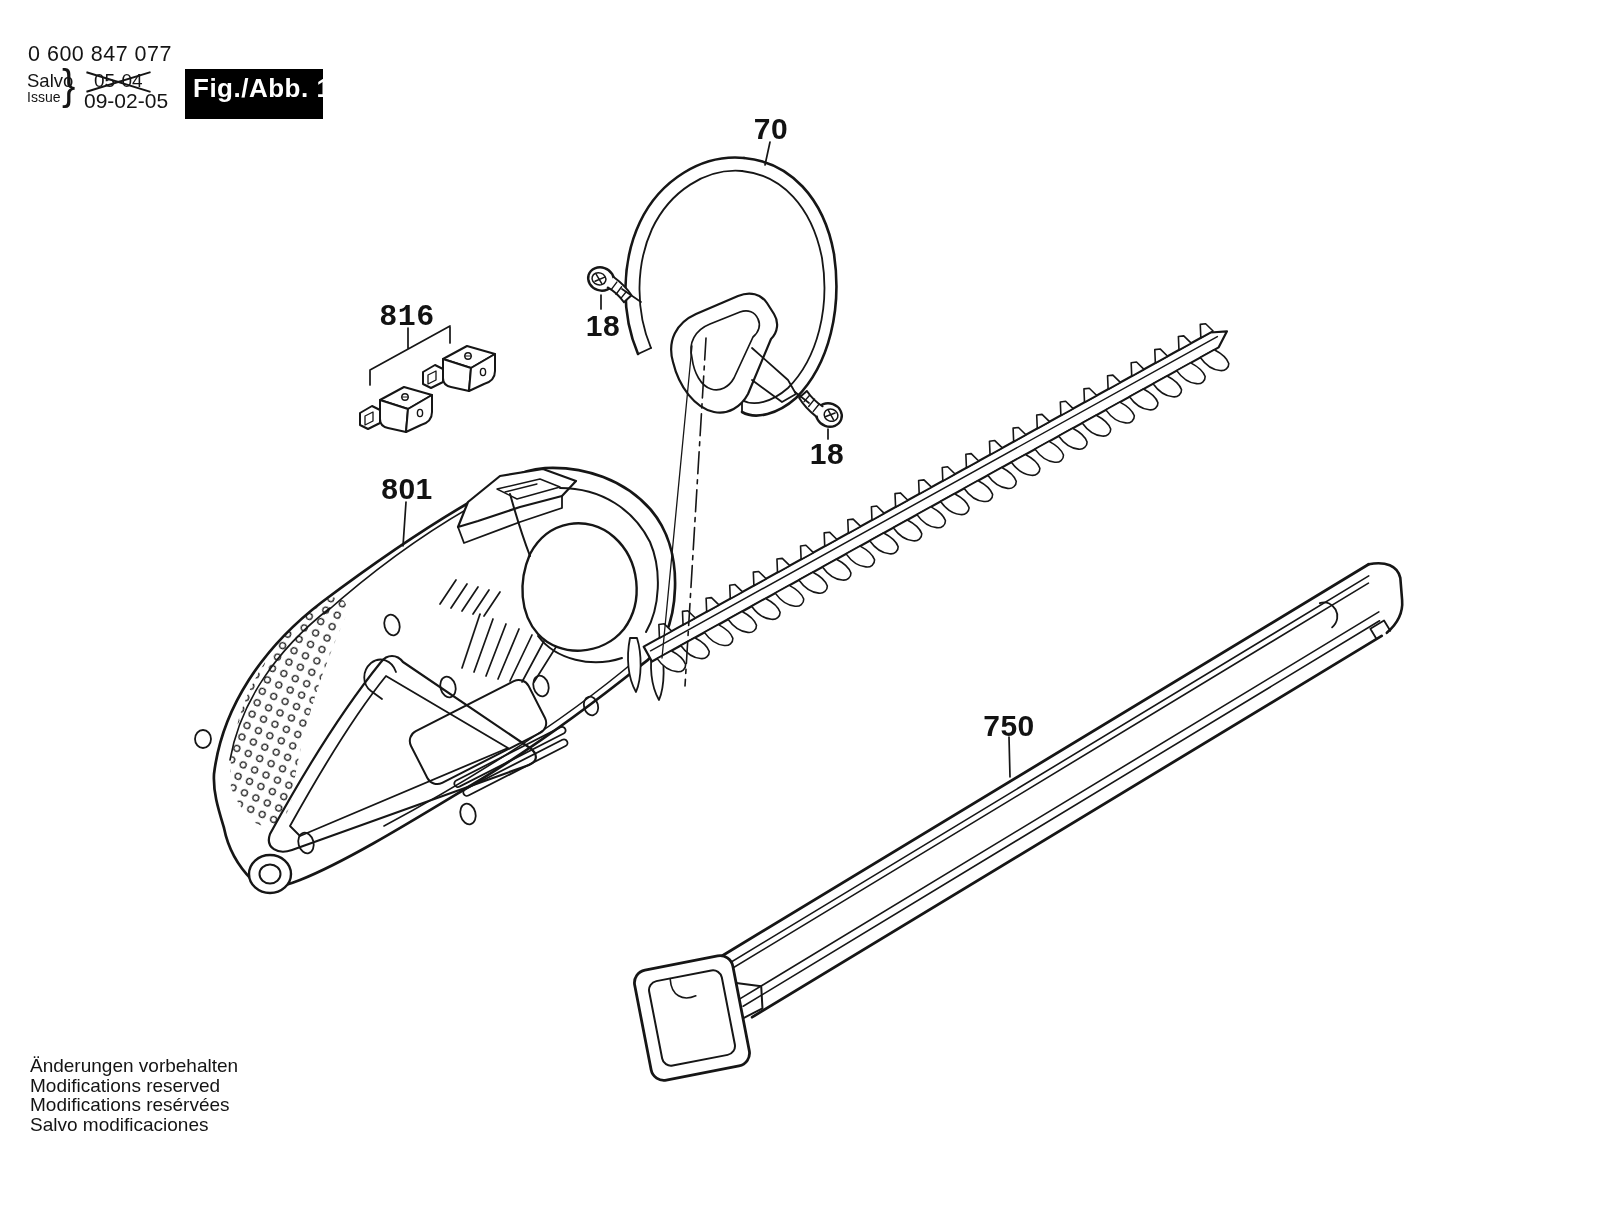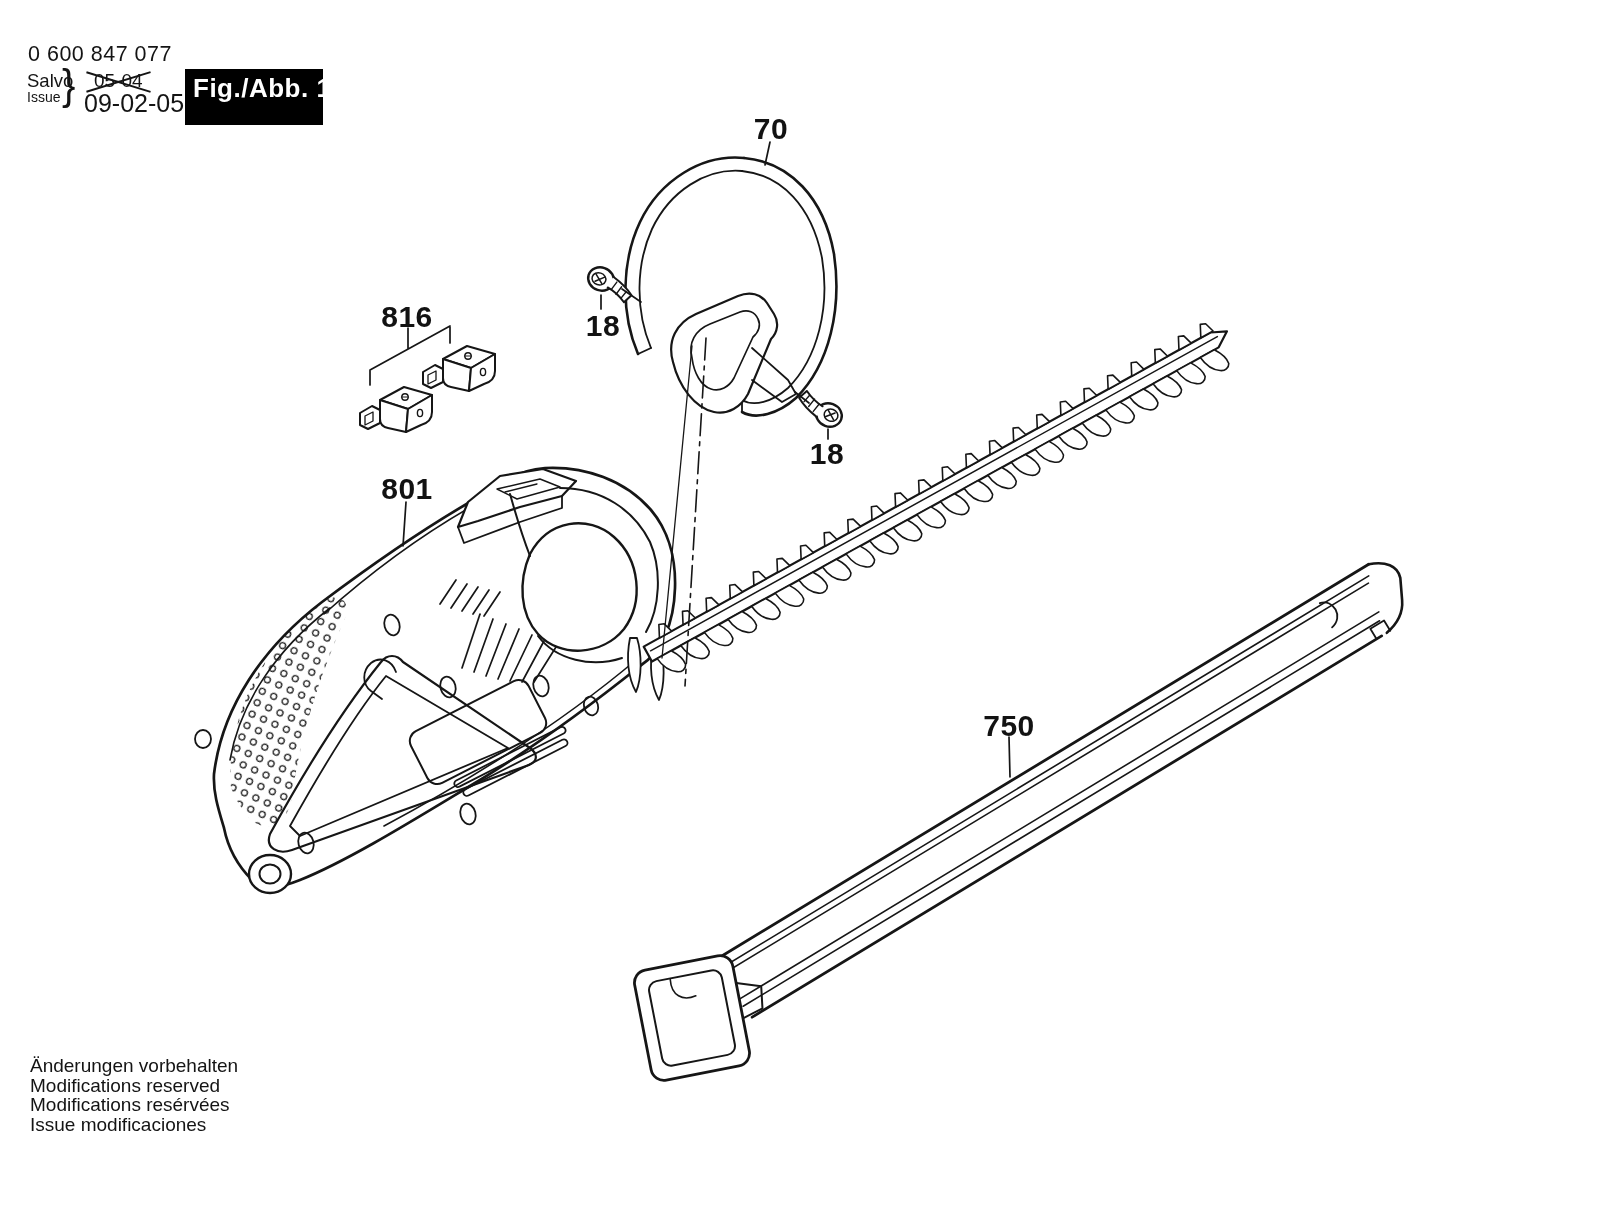--- a/index.html
+++ b/index.html
@@ -8,22 +8,22 @@
   .abs{position:absolute;white-space:nowrap;}
   .pn{left:28px;top:34px;font-size:21.5px;letter-spacing:0.5px;}
   .stand{left:27px;top:62px;font-size:18.5px;}
   .issue{left:27px;top:81px;font-size:14px;}
   .brace{left:62px;top:52px;font-size:40px;font-weight:400;transform:scaleY(1.08);transform-origin:top left;}
   .date-old{left:94px;top:62px;font-size:19px;position:absolute;display:inline-block;}
   .date-old::before,.date-old::after{content:"";position:absolute;left:-9px;right:-9px;top:48%;
         border-top:2.4px solid #141414;}
   .date-old::before{transform:rotate(17deg);}
   .date-old::after{transform:rotate(-17deg);}
-  .date-new{left:84px;top:81px;font-size:25px;}
-  .badge{left:185px;top:61px;width:138px;height:56px;background:#000000;color:#ffffff;
+  .date-new{left:84px;top:81px;font-size:21px;}
+  .badge{left:185px;top:61px;width:138px;height:50px;background:#000000;color:#ffffff;
         font-weight:bold;font-size:26px;line-height:38px;padding-left:8px;box-sizing:border-box;
         letter-spacing:0.5px;}
   .callout{position:absolute;transform:translateX(-50%);font-weight:bold;font-size:30px;
         letter-spacing:0.5px;color:#121212;text-align:center;}
   .footer{position:absolute;left:30px;top:1048px;font-size:19px;line-height:19.5px;color:#141414;}
   svg.art{position:absolute;left:0;top:0;}
   svg.art *{vector-effect:none;}
 </style>
 </head>
 <body>
@@ -244,25 +244,25 @@
   <div class="abs pn">0 600 847 077</div>
   <div class="abs stand">Salvo</div>
   <div class="abs issue">Issue</div>
   <div class="abs brace">}</div>
   <div class="date-old">05-04</div>
   <div class="abs date-new">09-02-05</div>
   <div class="abs badge">Fig./Abb. 1</div>
 
   <div class="callout" style="left:771px;top:104px;">70</div>
   <div class="callout" style="left:603px;top:301px;">18</div>
-  <div class="callout" style="left:407px;top:292px;">816</div>
+  <div class="callout" style="left:407px;top:292px;font-family:Liberation Mono, monospace;">816</div>
   <div class="callout" style="left:407px;top:464px;">801</div>
   <div class="callout" style="left:827px;top:429px;">18</div>
   <div class="callout" style="left:1009px;top:701px;">750</div>
 
   <div class="footer">
     <div>Änderungen vorbehalten</div>
     <div>Modifications reserved</div>
     <div>Modifications resérvées</div>
-    <div>Issue modificaciones</div>
+    <div>Salvo modificaciones</div>
   </div>
 
 </div>
 
 </body></html>

